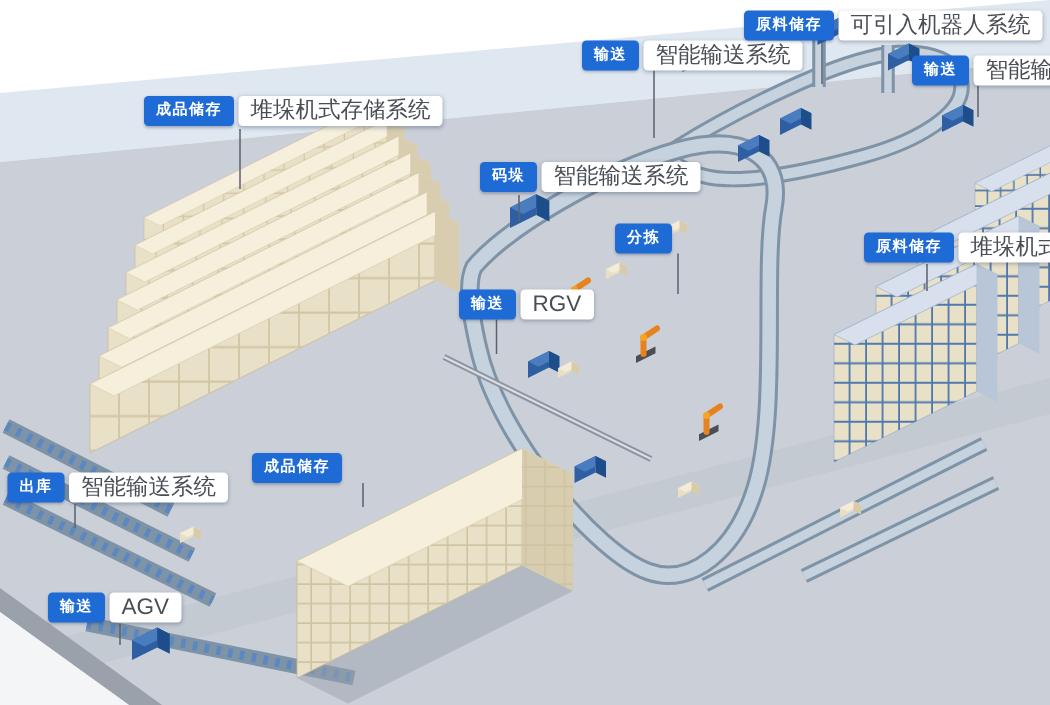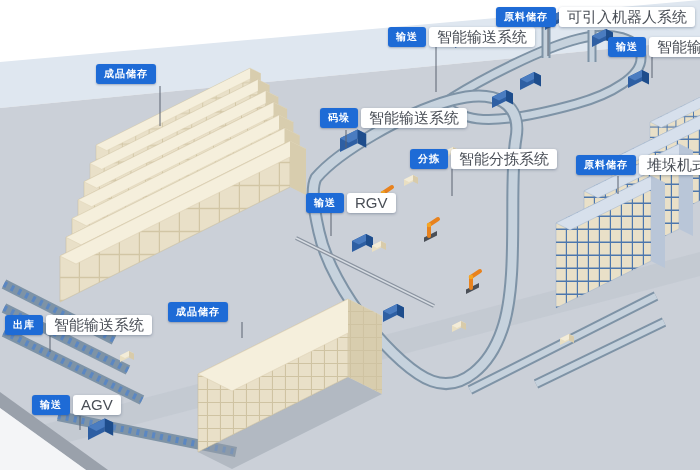--- a/index.html
+++ b/index.html
@@ -158,40 +158,40 @@
       <line x1="618" y1="176" x2="618" y2="194"></line>
       <line x1="331" y1="213" x2="331" y2="236"></line>
       <line x1="242" y1="322" x2="242" y2="338"></line>
       <line x1="50" y1="336" x2="50" y2="352"></line>
       <line x1="80" y1="416" x2="80" y2="430"></line>
     </g>
   </svg>
 
   <div class="callout" style="left:96px;top:64px">
     <span class="tag">成品储存</span>
+    <span class="desc">堆垛机式存储系统</span>
   </div>
   <div class="callout" style="left:388px;top:27px">
     <span class="tag">输送</span>
     <span class="desc">智能输送系统</span>
   </div>
   <div class="callout" style="left:496px;top:7px">
     <span class="tag">原料储存</span>
     <span class="desc">可引入机器人系统</span>
   </div>
   <div class="callout" style="left:608px;top:37px">
     <span class="tag">输送</span>
     <span class="desc">智能输送系统</span>
   </div>
   <div class="callout" style="left:320px;top:108px">
     <span class="tag">码垛</span>
     <span class="desc">智能输送系统</span>
   </div>
   <div class="callout" style="left:410px;top:149px">
     <span class="tag">分拣</span>
-    <span class="desc">智能分拣系统</span>
   </div>
   <div class="callout" style="left:576px;top:155px">
     <span class="tag">原料储存</span>
     <span class="desc">堆垛机式料箱存储系统</span>
   </div>
   <div class="callout" style="left:306px;top:193px">
     <span class="tag">输送</span>
     <span class="desc">RGV</span>
   </div>
   <div class="callout" style="left:168px;top:302px">

